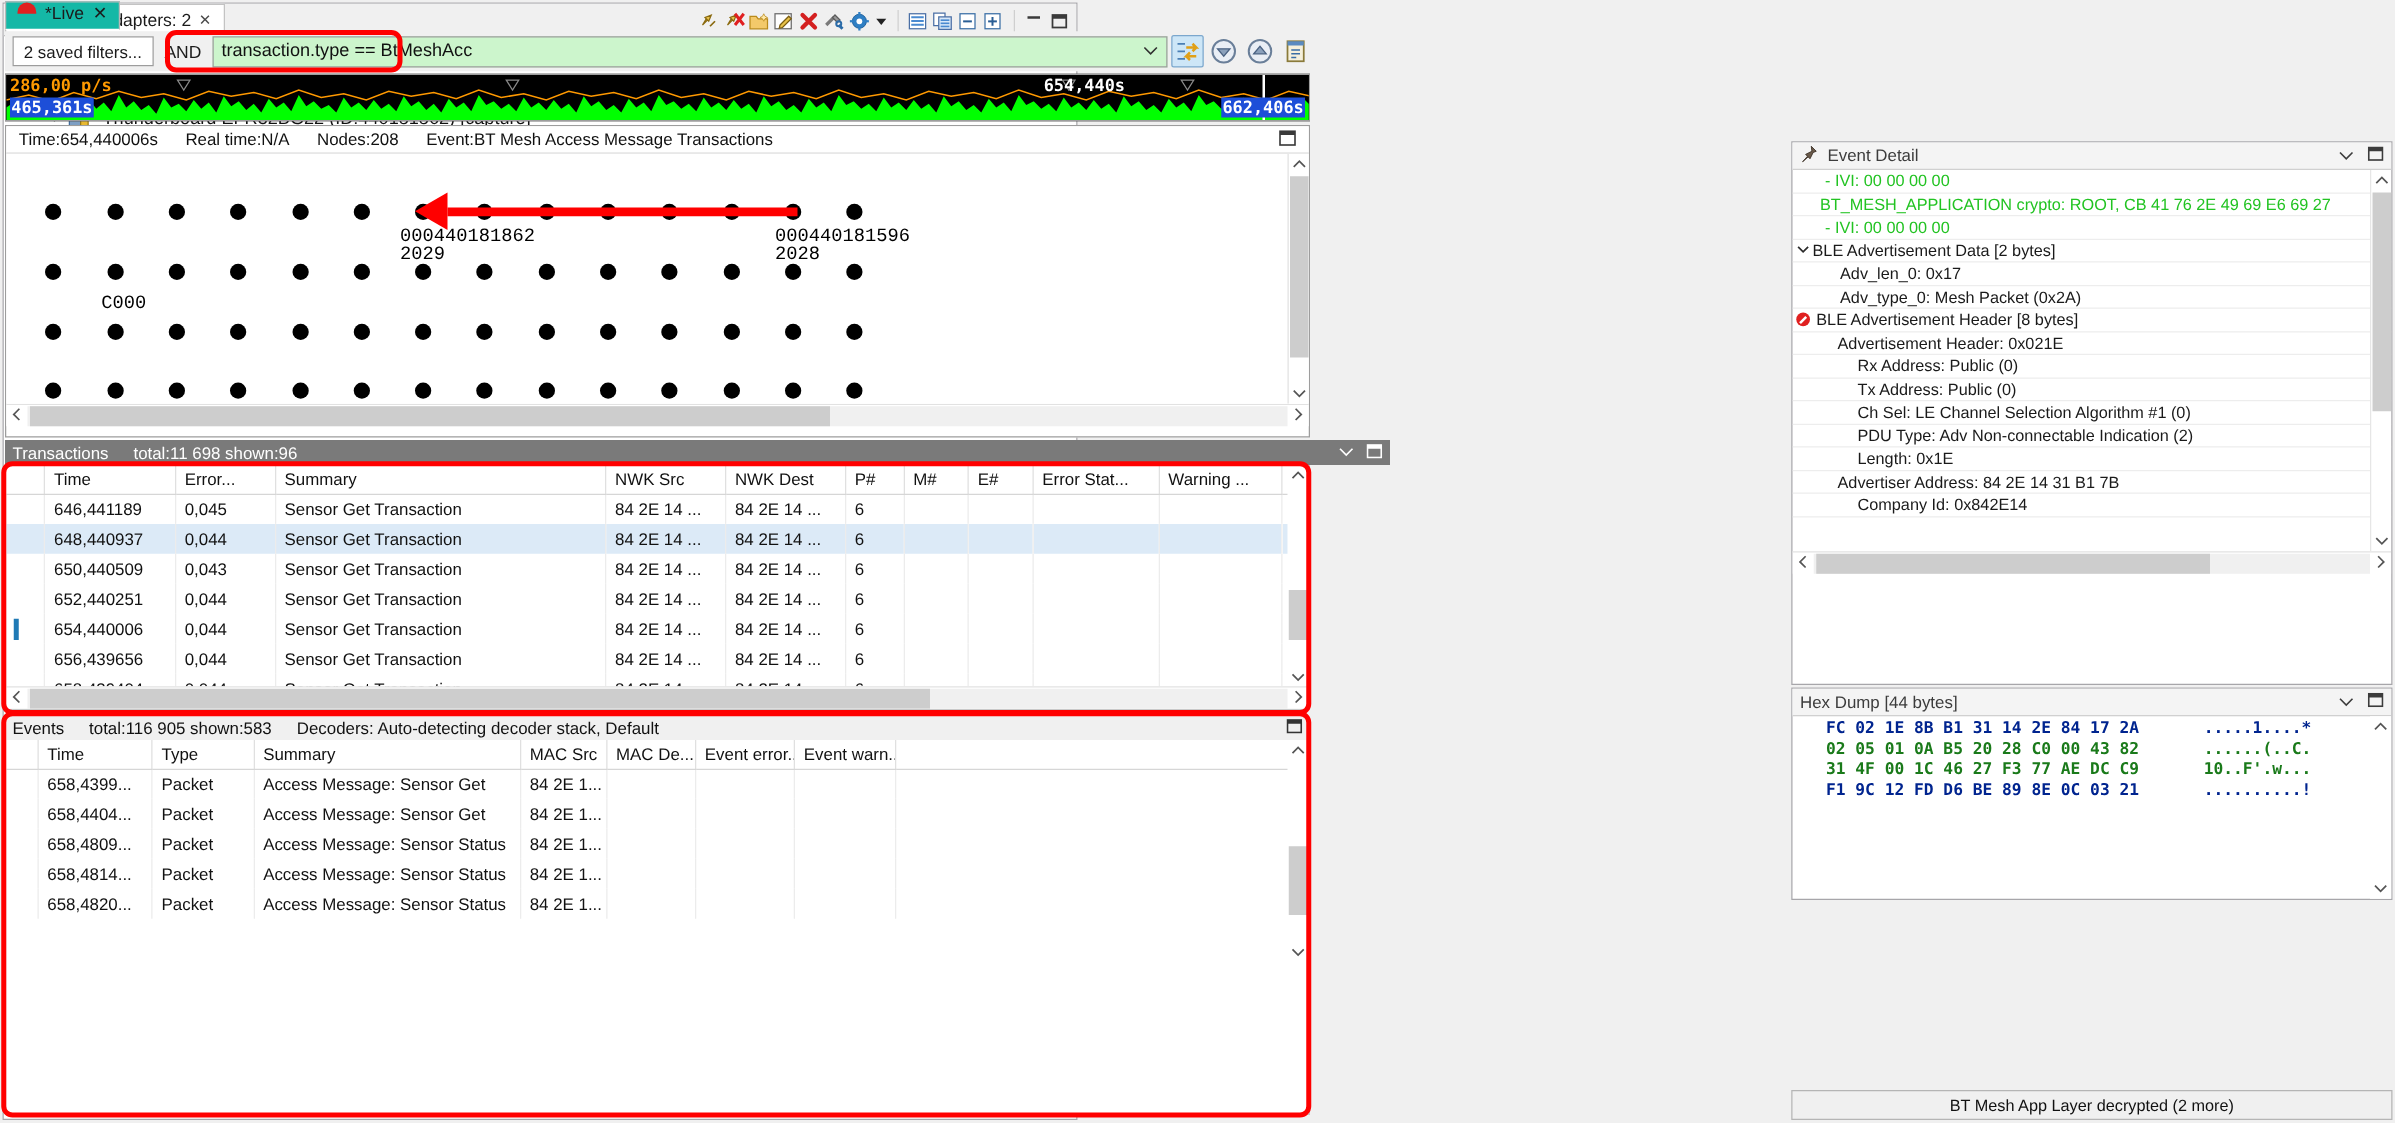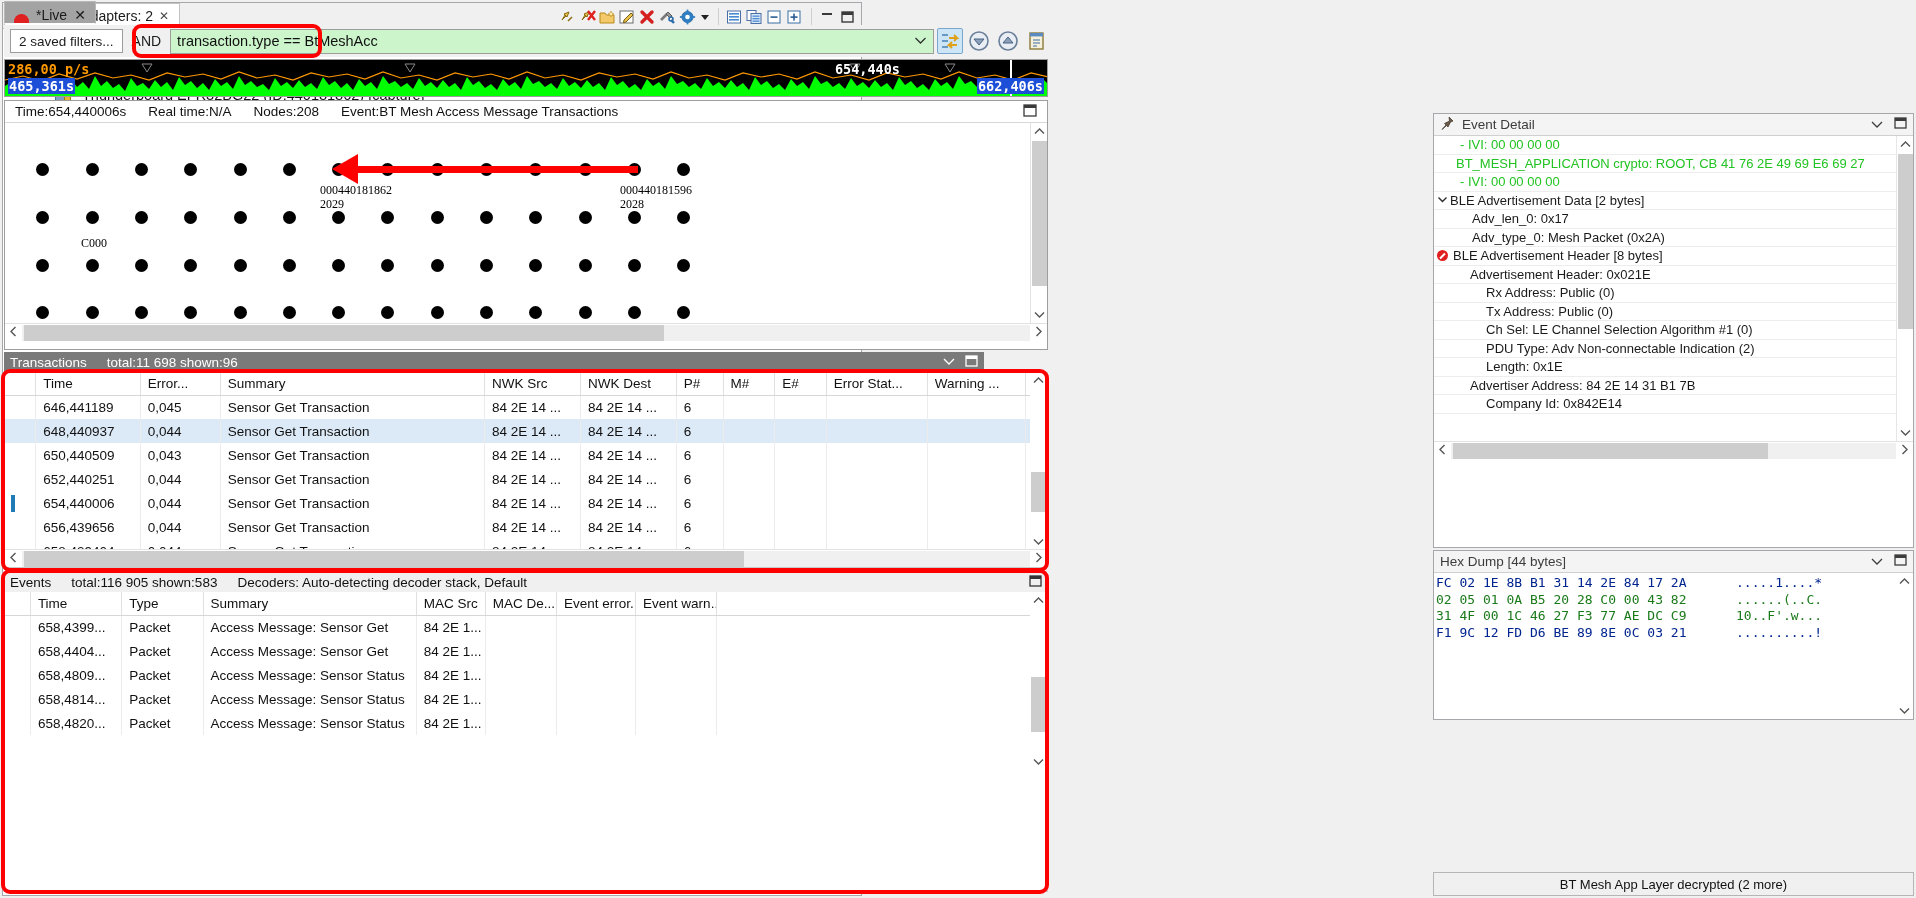--- a/index.html
+++ b/index.html
@@ -63,22 +63,22 @@
   .tab.inactive { background: #f0f0f0; border-color: transparent; color: #1b1b1b; }
   .radiobody { padding: 22px 16px; font-size: 14px; color: #111; }
   .gripdots { position: absolute; right: 8px; top: 48px; width: 4px; height: 22px;
      background-image: radial-gradient(#9a9a9a 40%, transparent 41%); background-size: 4px 4px; }
 
   
   #liveWrap { left: 866px; top: 0px; width: 1050px; height: 898px; background: #f0f0f0; border: none;}
   .livetabbar { position: absolute; left: 4px; top: 0px; width: 1046px; height: 24px; }
   .livetab {
     position: absolute; left: 0; top: 1px; height: 23px;
-    display: flex; align-items: flex-end; gap: 7px; padding: 0 9px;
-    background: #a3a3a3; border: 1px solid #b9b9b9; border-bottom: 1px solid #fff;
+    display: flex; align-items: flex-start; gap: 7px; padding: 0 9px;
+    background: #14b8a6; border: 1px solid #b9b9b9; border-bottom: 1px solid #fff;
     font-size: 14px; color: #1b1b1b;
   }
   .livetab .rec { width: 15px; height: 9px; background: #e02020; border-radius: 8px 8px 0 0; }
 
   
   .filterbar { position: absolute; left: 4px; top: 25px; width: 1046px; height: 32px; background: #f0f0f0; display: flex; align-items: center; }
   .savedfilters {
     height: 24px; border: 1px solid #9d9d9d; background: #fff; padding: 0 8px;
     display: flex; align-items: center; font-size: 13.5px; color: #1b1b1b; margin-left: 6px;
   }
@@ -101,21 +101,21 @@
   .ovlabel.orange { color: #ff9900; }
   .ovlabel.white { color: #ffffff; }
   .ovlabel.dark { background: #1d4ed8; padding: 0 1px; }
 
   
   .graphpanel { position: absolute; left: 4px; top: 100px; width: 1044px; height: 250px; background: #fff; border: 1px solid #9d9d9d; }
   .graphhdr { height: 22px; background: #fff; border-bottom: 1px solid #d7d7d7; display: flex; align-items: center; gap: 22px; padding: 0 10px; font-size: 13.5px; color: #111; }
   .graphhdr .max { margin-left: auto; }
   .graphcanvas { position: relative; width: 100%; height: 200px; background: #fff; overflow: hidden; }
   .node { position: absolute; width: 13px; height: 13px; background: #000; border-radius: 50%; }
-  .nodelabel { position: absolute; font-family: Liberation Serif, serif; font-size: 12px; color: #000; white-space: nowrap; line-height: 14px; }
+  .nodelabel { position: absolute; font-family: Liberation Mono, monospace; font-size: 15px; color: #000; white-space: nowrap; line-height: 14px; }
   .arrowline { position: absolute; height: 7px; background: #ff0000; }
   .arrowhead { position: absolute; width: 0; height: 0; border-top: 15px solid transparent; border-bottom: 15px solid transparent; border-right: 26px solid #ff0000; }
   .hscroll { height: 18px; background: #fff; display: flex; align-items: center; border-top: 1px solid #e2e2e2;}
   .hscroll .arrL, .hscroll .arrR { width: 17px; text-align: center; color: #5d5d5d; font-size: 12px; font-family: "DejaVu Sans", sans-serif;}
   .hscroll .track { flex: 1; height: 16px; background: #f0f0f0; position: relative; }
   .hscroll .thumb { position: absolute; top: 0; height: 16px; background: #cdcdcd; }
   .vscroll { position: absolute; right: 0; top: 0; width: 17px; height: 100%; background: #fff; }
   .vscroll .arr { height: 17px; text-align: center; color: #5d5d5d; font-size: 11px; font-family: "DejaVu Sans", sans-serif;}
   .vscroll .vthumb { position: absolute; left: 1px; width: 15px; background: #cdcdcd; }
 
@@ -142,21 +142,21 @@
 
   
   .rpanel { position: absolute; background: #fff; border: 1px solid #a7a6aa; }
   .rhdr { height: 22px; background: #f4f4f4; display: flex; align-items: center; gap: 8px; padding: 0 6px; font-size: 13.5px; color: #3c3c3c; border-bottom: 1px solid #d0d0d0;}
   .rhdr .right { margin-left: auto; display: flex; align-items: center; gap: 10px; color: #3c3c3c; }
   .detrow { height: 18.5px; display: flex; align-items: center; font-size: 13px; border-bottom: 1px solid #ededed; white-space: nowrap; overflow: hidden;}
   .detrow.green { color: #22c322; }
   .detrow .tw { width: 16px; text-align: center; color: #2b2b2b; font-size: 11px; font-family: "DejaVu Sans", sans-serif;}
   .errdot { width: 11px; height: 11px; border-radius: 50%; background: #e02020; position: relative; margin-left: 3px; }
   .errdot:after { content:""; position:absolute; left:2px; top:4.5px; width:7px; height:2px; background:#fff; transform: rotate(-45deg);}
-  .hexline { font-family: "DejaVu Sans Mono", monospace; font-size: 13px; font-weight: normal; line-height: 16.5px; white-space: pre; }
+  .hexline { font-family: "DejaVu Sans Mono", monospace; font-size: 13px; font-weight: bold; line-height: 16.5px; white-space: pre; text-align: center; }
   .hexline .b { color: #00248f; }
   .hexline .g { color: #1a7a1a; }
   .statusbar { position: absolute; left: 1433px; bottom: 2px; width: 481px; height: 24px; background: #f0f0f0; border: 1px solid #b5b5b5; display:flex; align-items:center; justify-content:center; font-size: 13px; color:#111; }
 </style>
 </head>
 <body>
 
 <div class="app">
 
   <div class="panel" id="debugAdapters">
@@ -564,21 +564,21 @@
             <span class="thumb" style="left:2px; width:640px;"></span>
           </span>
         <span class="arrR">
           <svg width="9" height="11" viewBox="0 0 9 11">
               <path d="M2.5 1 L7 5.5 L2.5 10" fill="none" stroke="#555" stroke-width="1.4"></path>
             </svg>
         </span>
       </div>
     </div>
 
-    <div class="secbar" style="position:absolute; left:4px; top:352px; width:980px;">
+    <div class="secbar" style="position:absolute; left:4px; top:352px; width:1108px;">
       <span>Transactions</span>
       <span>total:11 698 shown:96</span>
       <span class="right">
         <span>
           <svg width="14" height="11" viewBox="0 0 14 11">
               <path d="M2 3 L7 8 L12 3" fill="none" stroke="#fff" stroke-width="1.4"></path>
             </svg>
         </span>
         <span>
           <svg width="13" height="12" viewBox="0 0 13 12">

